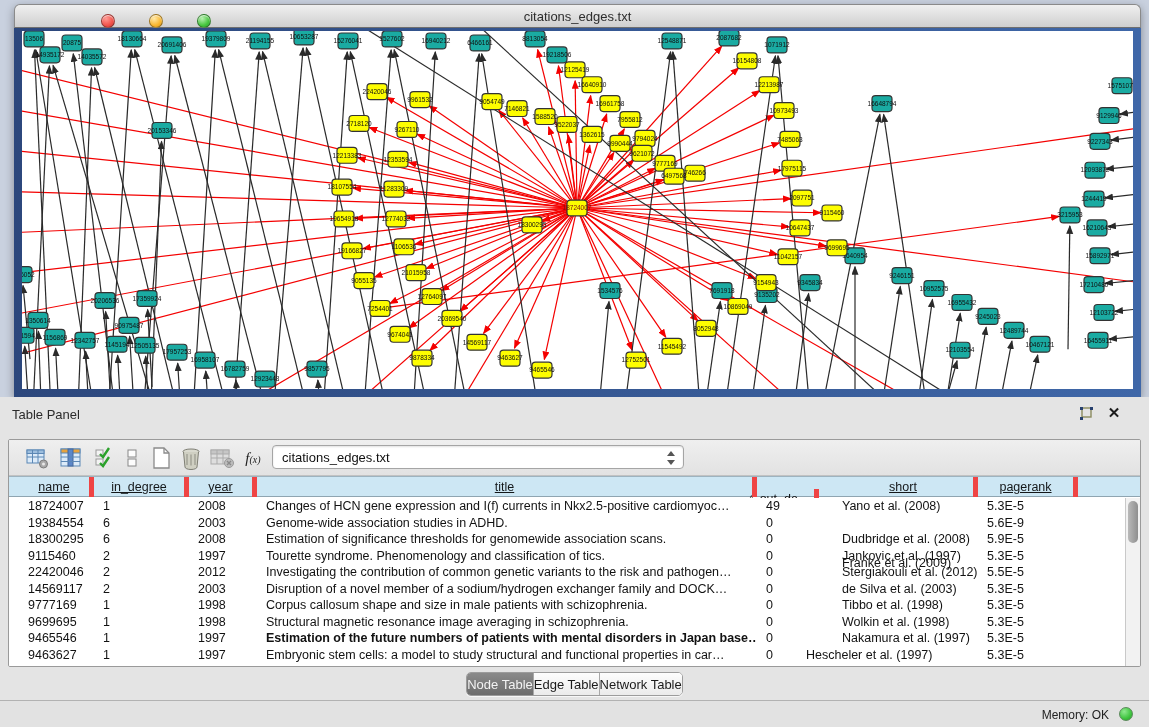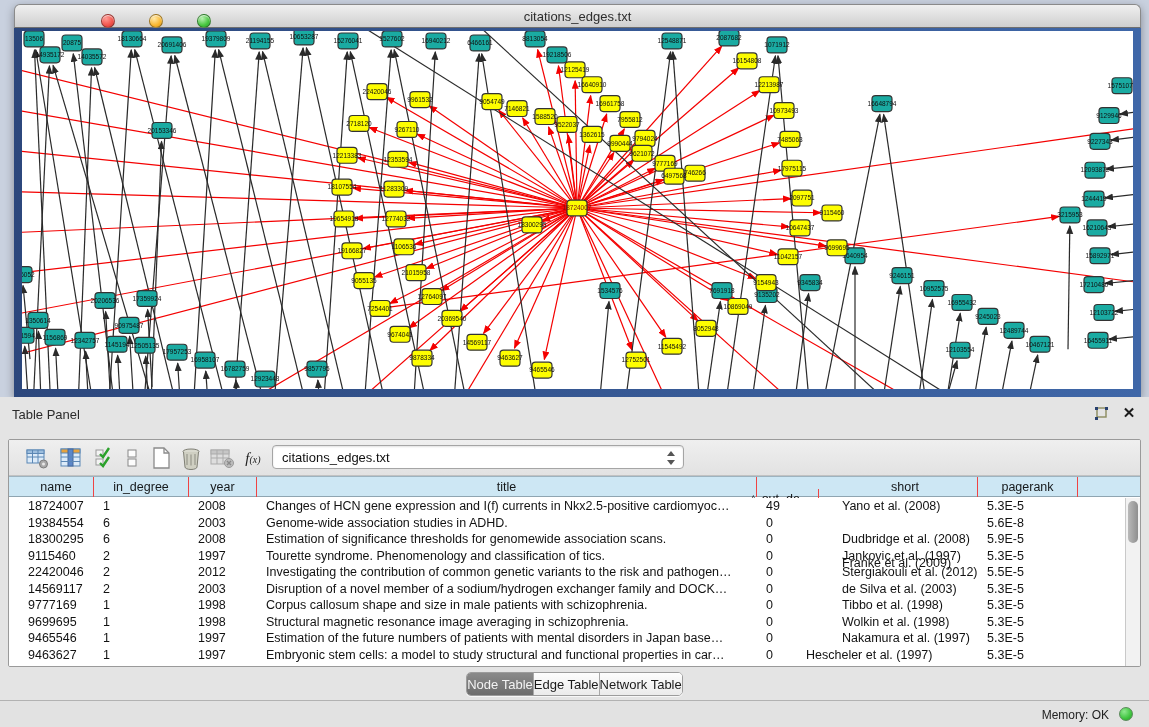--- a/index.html
+++ b/index.html
@@ -19,21 +19,21 @@
   .tl.green{left:182px;background:radial-gradient(circle at 35% 30%,#b7f0b0,#46c53e 60%,#2e9e2d);}
   .canvas-frame{position:absolute;left:0;top:24px;right:0;bottom:0;
     background:linear-gradient(90deg,#2c477c,#3f67a8);padding:3px 8px 8px 8px;}
   .net-canvas{width:100%;height:100%;background:#fff;display:block;}
   
   .split-handle{position:absolute;left:566px;top:397px;width:16px;height:7px;cursor:pointer;}
   .split-handle:before{content:"";position:absolute;left:4px;top:1px;border-left:4px solid transparent;
     border-right:4px solid transparent;border-bottom:5px solid #4a4a4a;}
   
   .table-panel{position:absolute;left:0;top:397px;width:1149px;height:330px;background:#e4e4e4;}
-  .panel-header{position:absolute;left:0;top:0;right:1px;height:36px;}
+  .panel-header{position:absolute;left:0;top:0;right:16px;height:36px;}
   .panel-title{position:absolute;left:12px;top:10px;font-size:13px;color:#2b2b2b;}
   .float-btn{position:absolute;right:38px;top:8px;width:18px;height:18px;cursor:pointer;}
   .close-btn{position:absolute;right:10px;top:7px;width:18px;height:18px;font-size:15px;font-weight:bold;
     color:#1c1c1c;text-align:center;line-height:18px;cursor:pointer;}
   .panel-body{position:absolute;left:8px;top:42px;width:1133px;height:228px;background:#fff;
     border:1px solid #9a9a9a;border-radius:2px;overflow:hidden;}
   .toolbar{position:absolute;left:0;top:0;right:0;height:36px;background:linear-gradient(#efefef,#e2e2e2);
     border-bottom:1px solid #c2c2c2;}
   .tb-btn{position:absolute;top:4px;width:28px;height:28px;border:none;background:transparent;padding:2px;cursor:pointer;}
   .fx{font-family:"Liberation Serif",serif;font-style:italic;font-size:15px;color:#222;}
@@ -42,21 +42,21 @@
     border:1px solid #a5a5a5;border-radius:4px;box-shadow:inset 0 1px 2px rgba(0,0,0,.12);cursor:pointer;}
   .combo .val{position:absolute;left:9px;top:4px;font-size:13px;color:#111;}
   .combo .arrows{position:absolute;right:7px;top:4px;width:9px;height:16px;}
   .combo .arrows:before{content:"";position:absolute;top:1px;left:0;border-left:4.5px solid transparent;
     border-right:4.5px solid transparent;border-bottom:5px solid #555;}
   .combo .arrows:after{content:"";position:absolute;bottom:1px;left:0;border-left:4.5px solid transparent;
     border-right:4.5px solid transparent;border-top:5px solid #555;}
   .thead{position:absolute;left:0;top:36px;right:0;height:21px;background:#cde7f4;
     border-top:1px solid #9db3bf;border-bottom:1px solid #8fa5b1;}
   .th{position:absolute;top:0;height:20px;line-height:20px;text-align:center;font-size:12.5px;color:#15181a;
-    border-right:1px solid #ef4444;overflow:hidden;white-space:nowrap;cursor:pointer;}
+    border-right:5px solid #ef4444;overflow:hidden;white-space:nowrap;cursor:pointer;text-decoration:underline;}
   .tbody{position:absolute;left:0;top:58px;right:15px;bottom:0;background:#fff;}
   .tr{position:absolute;left:0;right:0;height:17px;}
   .td{position:absolute;top:0;height:17px;line-height:16px;font-size:12.5px;color:#121212;
     padding-left:9px;overflow:hidden;white-space:nowrap;}
   .vscroll{position:absolute;right:0;top:58px;width:15px;bottom:0;background:#f2f2f2;
     border-left:1px solid #c9c9c9;}
   .vthumb{position:absolute;left:2px;top:3px;width:10px;height:42px;border-radius:5px;
     background:linear-gradient(90deg,#b9b9b9,#8f8f8f);cursor:pointer;}
   
   .tabbar{position:absolute;left:0;top:274px;right:0;height:27px;text-align:center;}
@@ -792,21 +792,21 @@
           <div class="td" style="left: 824px; width: 145px;">Yano et al. (2008)</div>
           <div class="td" style="left: 969px; width: 100px;">5.3E-5</div>
         </div>
         <div class="tr" style="top: 16.5px;">
           <div class="td" style="left: 10px; width: 75px;">19384554</div>
           <div class="td" style="left: 85px; width: 95px;">6</div>
           <div class="td" style="left: 180px; width: 68px;">2003</div>
           <div class="td" style="left: 248px; width: 500px;">Genome-wide association studies in ADHD.</div>
           <div class="td" style="left: 748px; width: 76px;">0</div>
           <div class="td" style="left: 824px; width: 145px; margin-top: 40px;">Franke et al. (2009)</div>
-          <div class="td" style="left: 969px; width: 100px;">5.6E-8</div>
+          <div class="td" style="left: 969px; width: 100px;">5.6E-9</div>
         </div>
         <div class="tr" style="top: 33px;">
           <div class="td" style="left: 10px; width: 75px;">18300295</div>
           <div class="td" style="left: 85px; width: 95px;">6</div>
           <div class="td" style="left: 180px; width: 68px;">2008</div>
           <div class="td" style="left: 248px; width: 500px;">Estimation of significance thresholds for genomewide association scans.</div>
           <div class="td" style="left: 748px; width: 76px;">0</div>
           <div class="td" style="left: 824px; width: 145px;">Dudbridge et al. (2008)</div>
           <div class="td" style="left: 969px; width: 100px;">5.9E-5</div>
         </div>
@@ -852,21 +852,21 @@
           <div class="td" style="left: 180px; width: 68px;">1998</div>
           <div class="td" style="left: 248px; width: 500px;">Structural magnetic resonance image averaging in schizophrenia.</div>
           <div class="td" style="left: 748px; width: 76px;">0</div>
           <div class="td" style="left: 824px; width: 145px;">Wolkin et al. (1998)</div>
           <div class="td" style="left: 969px; width: 100px;">5.3E-5</div>
         </div>
         <div class="tr" style="top: 132px;">
           <div class="td" style="left: 10px; width: 75px;">9465546</div>
           <div class="td" style="left: 85px; width: 95px;">1</div>
           <div class="td" style="left: 180px; width: 68px;">1997</div>
-          <div class="td" style="left: 248px; width: 500px;">Estimation of the future numbers of patients with mental disorders in Japan base…</div>
+          <div class="td" style="left: 248px; width: 500px; font-weight: bold;">Estimation of the future numbers of patients with mental disorders in Japan base…</div>
           <div class="td" style="left: 748px; width: 76px;">0</div>
           <div class="td" style="left: 824px; width: 145px;">Nakamura et al. (1997)</div>
           <div class="td" style="left: 969px; width: 100px;">5.3E-5</div>
         </div>
         <div class="tr" style="top: 148.5px;">
           <div class="td" style="left: 10px; width: 75px;">9463627</div>
           <div class="td" style="left: 85px; width: 95px;">1</div>
           <div class="td" style="left: 180px; width: 68px;">1997</div>
           <div class="td" style="left: 248px; width: 500px;">Embryonic stem cells: a model to study structural and functional properties in car…</div>
           <div class="td" style="left: 748px; width: 76px;">0</div>

